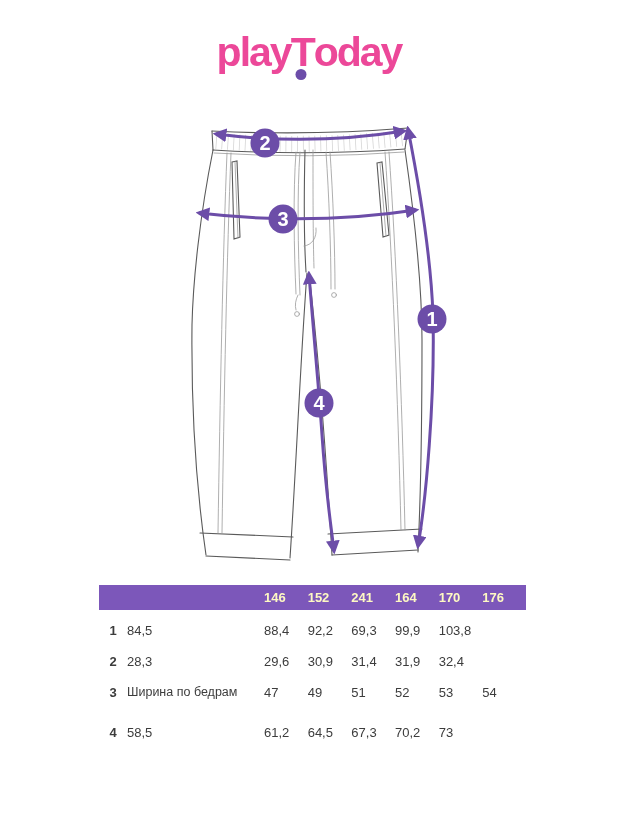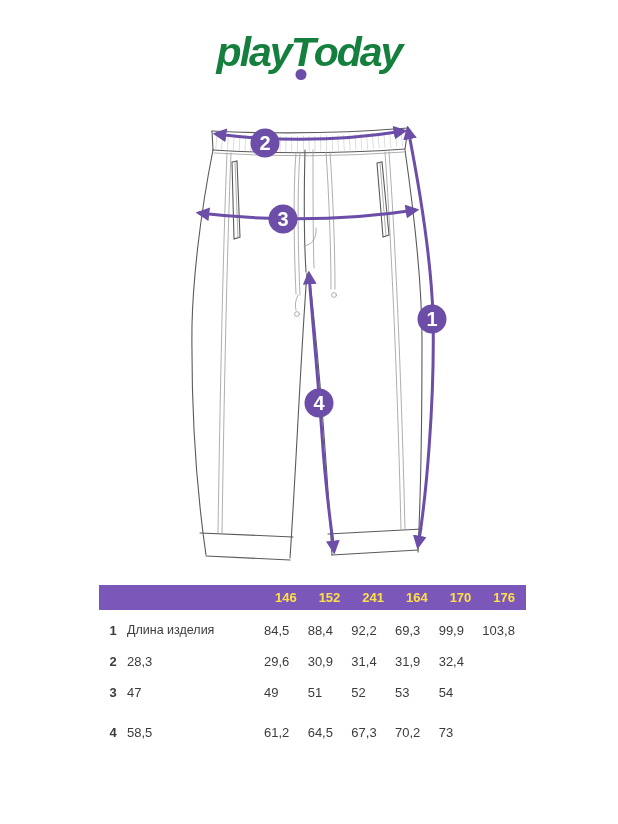--- a/index.html
+++ b/index.html
@@ -6,22 +6,21 @@
   body{
     width:618px;height:824px;background:#ffffff;position:relative;
     font-family:"Liberation Sans", sans-serif;overflow:hidden;
   }
   .page{position:absolute;inset:0;}
 
   
   .logo{
     position:absolute;top:32px;left:0;right:0;text-align:center;
     font-size:41px;font-weight:bold;letter-spacing:-2px;line-height:1;
-    color:#15803d;
-    font-style:italic;
+    color:#ec4899;
   }
   .logo-t{position:relative;display:inline-block;}
   .logo-dot{
     position:absolute;left:44%;transform:translateX(-50%);top:37px;
     width:11px;height:11px;border-radius:50%;background:#6C4DA9;
   }
 
   
   .diagram{position:absolute;left:150px;top:100px;width:330px;height:480px;}
   .diagram svg{width:100%;height:100%;display:block;}
@@ -32,21 +31,21 @@
   .m-circle{fill:#6C4DA8;}
   .m-num{fill:#ffffff;font-size:20px;font-weight:bold;text-anchor:middle;
          font-family:"Liberation Sans",sans-serif;}
 
   
   .size-table{position:absolute;left:99px;top:585px;width:427px;color:#3C3C3C;}
   .thead{
     display:grid;grid-template-columns:28px 137px repeat(6,1fr);
     background:#7C57BA;height:25px;align-items:center;
   }
-  .thead .size-cell{color:#fde047;font-weight:bold;font-size:13px;text-align:center;}
+  .thead .size-cell{color:#fef9c3;font-weight:bold;font-size:13px;text-align:left;}
   .tbody{padding-top:5px;}
   .trow{
     display:grid;grid-template-columns:28px 137px repeat(6,1fr);
     align-items:center;min-height:31px;
   }
   .trow.tall{min-height:48px;}
   .num-cell{text-align:center;font-weight:bold;font-size:13px;}
   .label-cell{font-size:12.5px;line-height:1.25;padding-right:6px;}
   .value-cell{text-align:left;font-size:13px;}
 </style>
@@ -156,41 +155,41 @@
       <div class="size-cell">152</div>
       <div class="size-cell">241</div>
       <div class="size-cell">164</div>
       <div class="size-cell">170</div>
       <div class="size-cell">176</div>
     </div>
 
     <div class="tbody">
       <div class="trow">
         <div class="num-cell">1</div>
-        <div class="label-cell">Длина изделия</div>
         <div class="value-cell">84,5</div>
         <div class="value-cell">88,4</div>
         <div class="value-cell">92,2</div>
         <div class="value-cell">69,3</div>
         <div class="value-cell">99,9</div>
         <div class="value-cell">103,8</div>
       </div>
 
       <div class="trow">
         <div class="num-cell">2</div>
         <div class="value-cell">28,3</div>
         <div class="value-cell">29,6</div>
         <div class="value-cell">30,9</div>
         <div class="value-cell">31,4</div>
         <div class="value-cell">31,9</div>
         <div class="value-cell">32,4</div>
       </div>
 
       <div class="trow">
         <div class="num-cell">3</div>
+        <div class="label-cell">Ширина по бедрам</div>
         <div class="value-cell">47</div>
         <div class="value-cell">49</div>
         <div class="value-cell">51</div>
         <div class="value-cell">52</div>
         <div class="value-cell">53</div>
         <div class="value-cell">54</div>
       </div>
 
       <div class="trow tall">
         <div class="num-cell">4</div>

